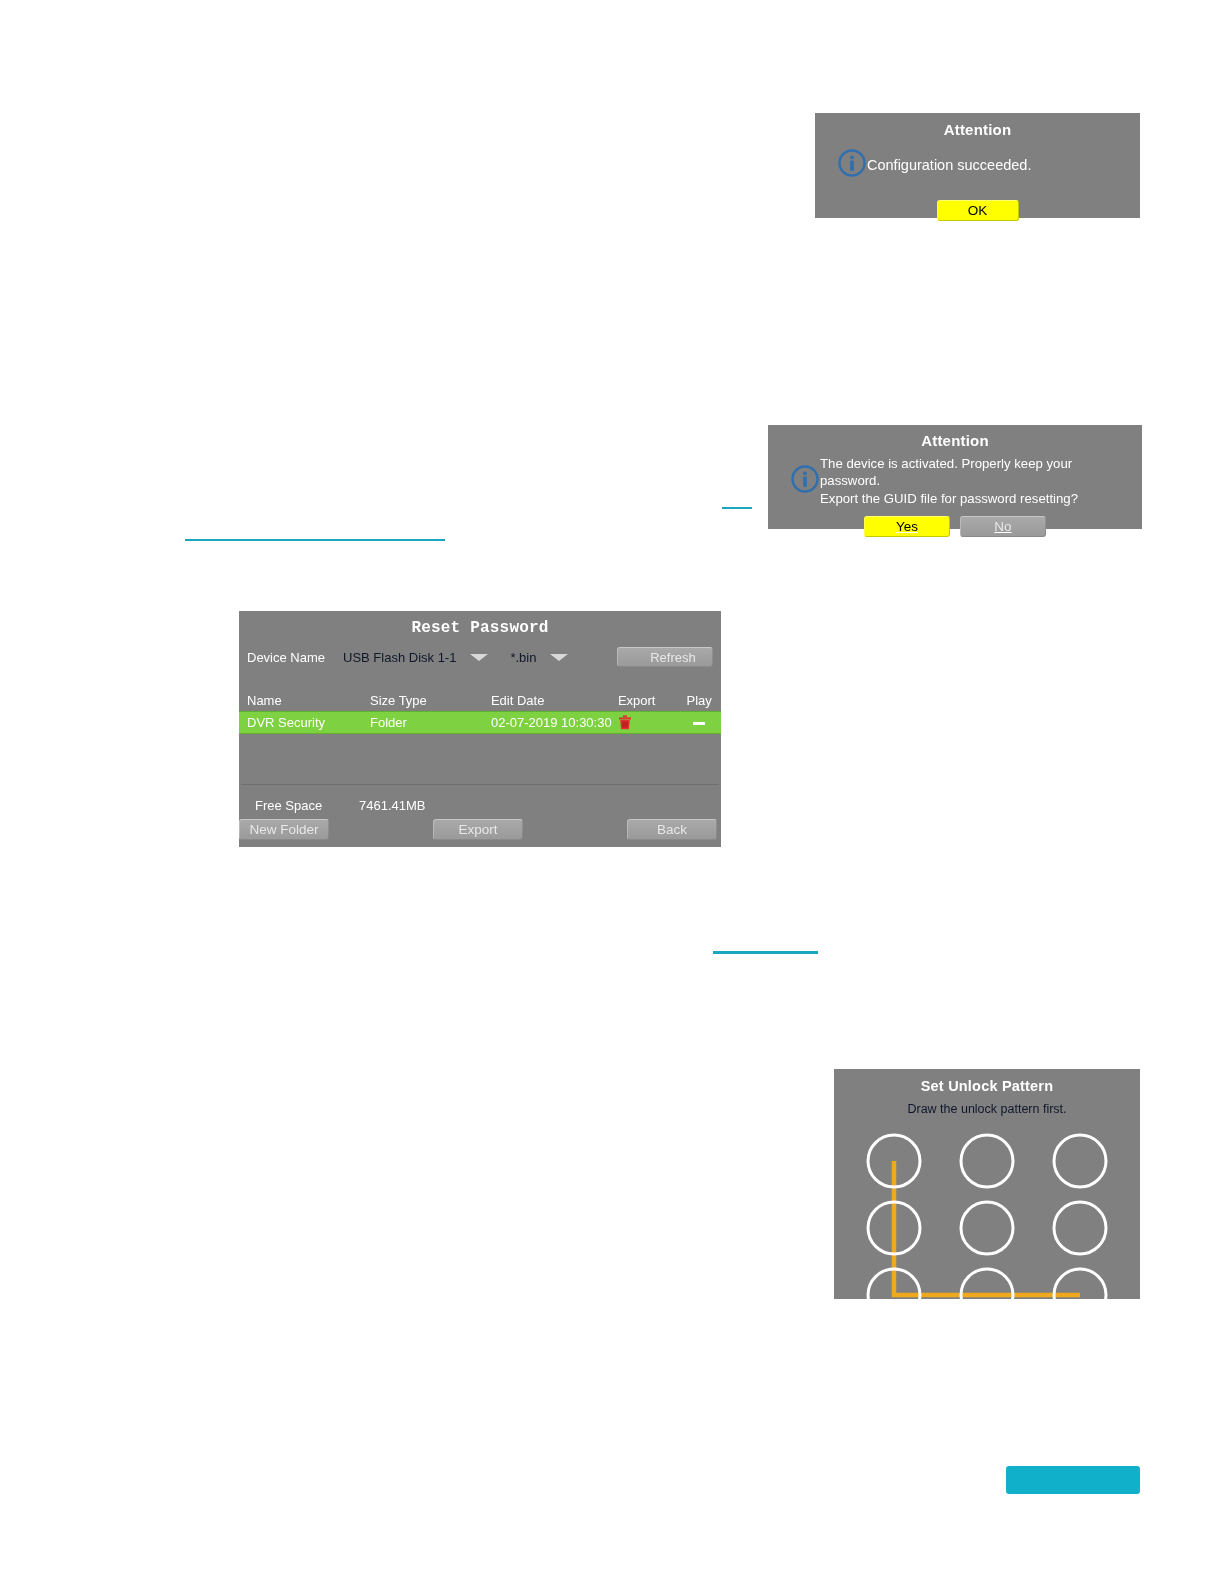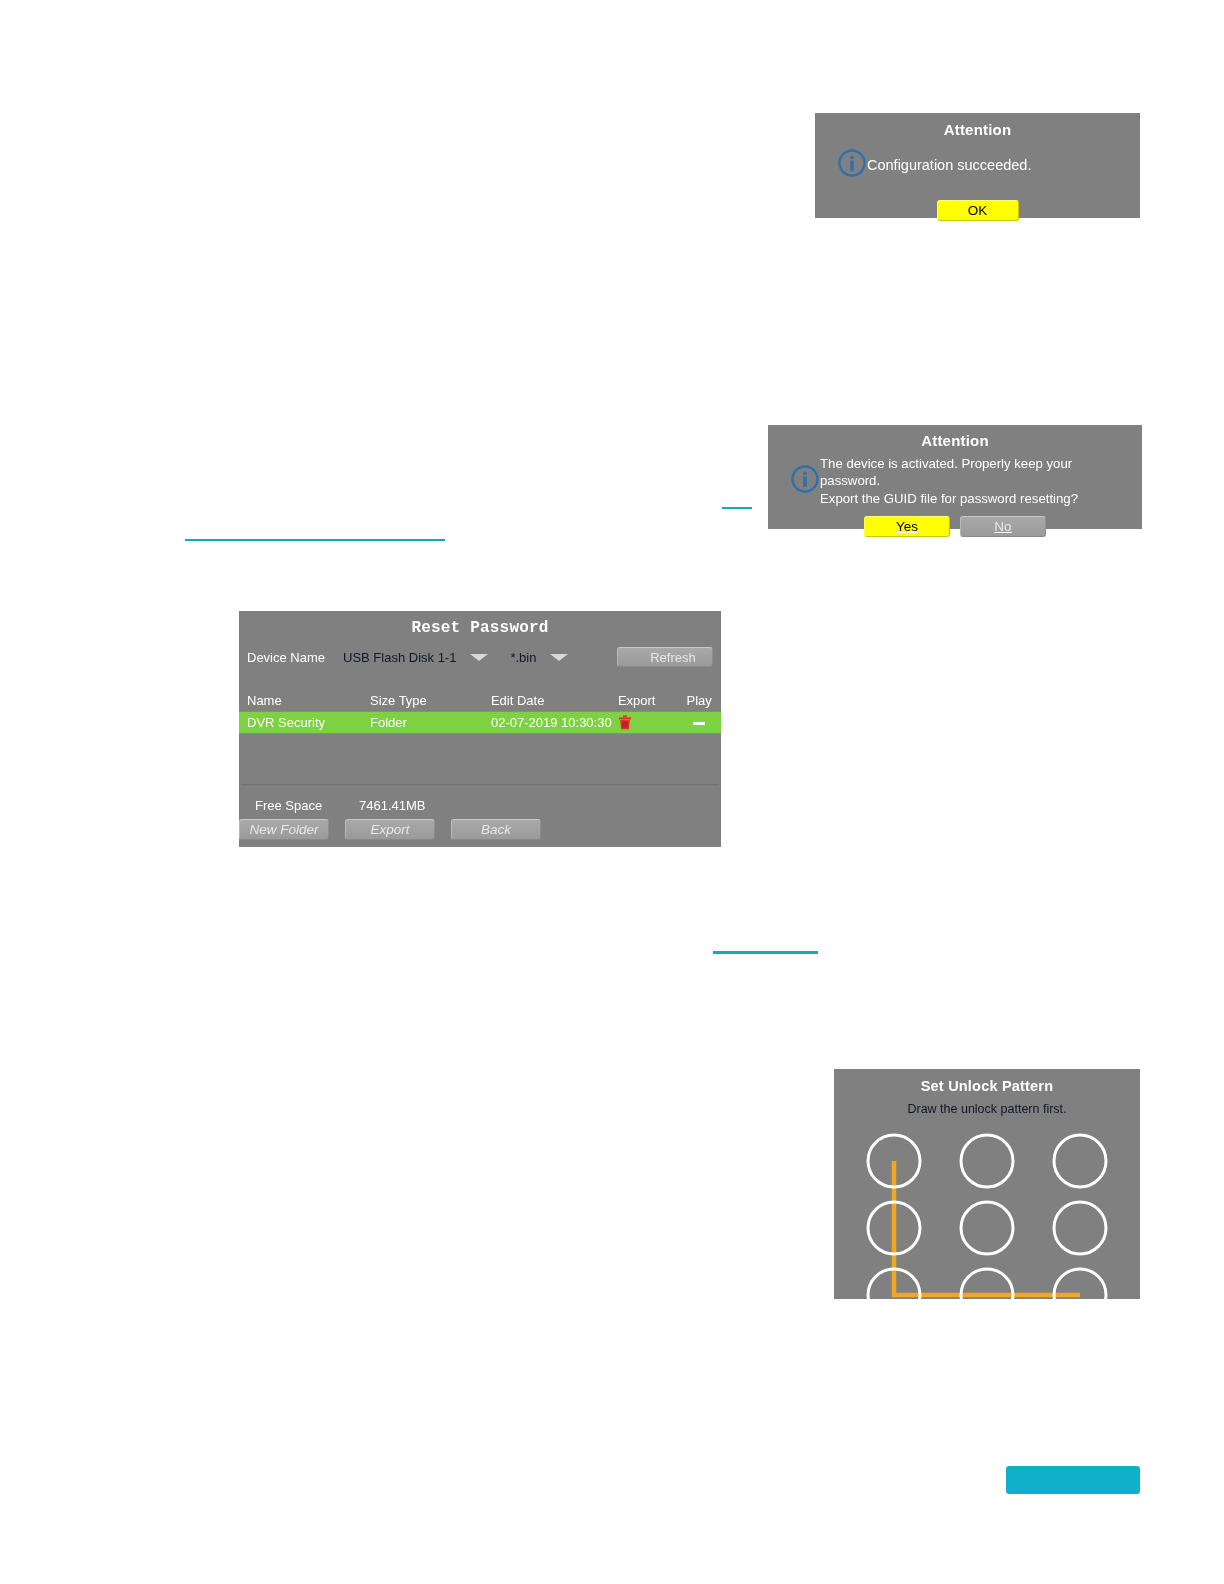--- a/index.html
+++ b/index.html
@@ -148,23 +148,22 @@
     height: 1px; background: #6e6e6e;
     margin: 0 2px;
   }
   .rp-free {
     display: flex; align-items: flex-end;
     font-size: 13px; color: #ffffff;
     height: 28px; padding-left: 16px;
   }
   .rp-free .lbl { width: 104px; }
   .rp-footer {
-    display: flex; justify-content: flex-start; gap: 16px;
+    display: flex; justify-content: space-between; gap: 16px;
     padding: 6px 4px 0 0;
-    font-style: italic;
   }
   .rp-footer .btn { width: 90px; height: 21px; line-height: 20px; }
 
   .trash { display:block; }
   .play-dash {
     display: inline-block;
     width: 12px; height: 3px;
     background: #ffffff;
     vertical-align: middle;
   }

